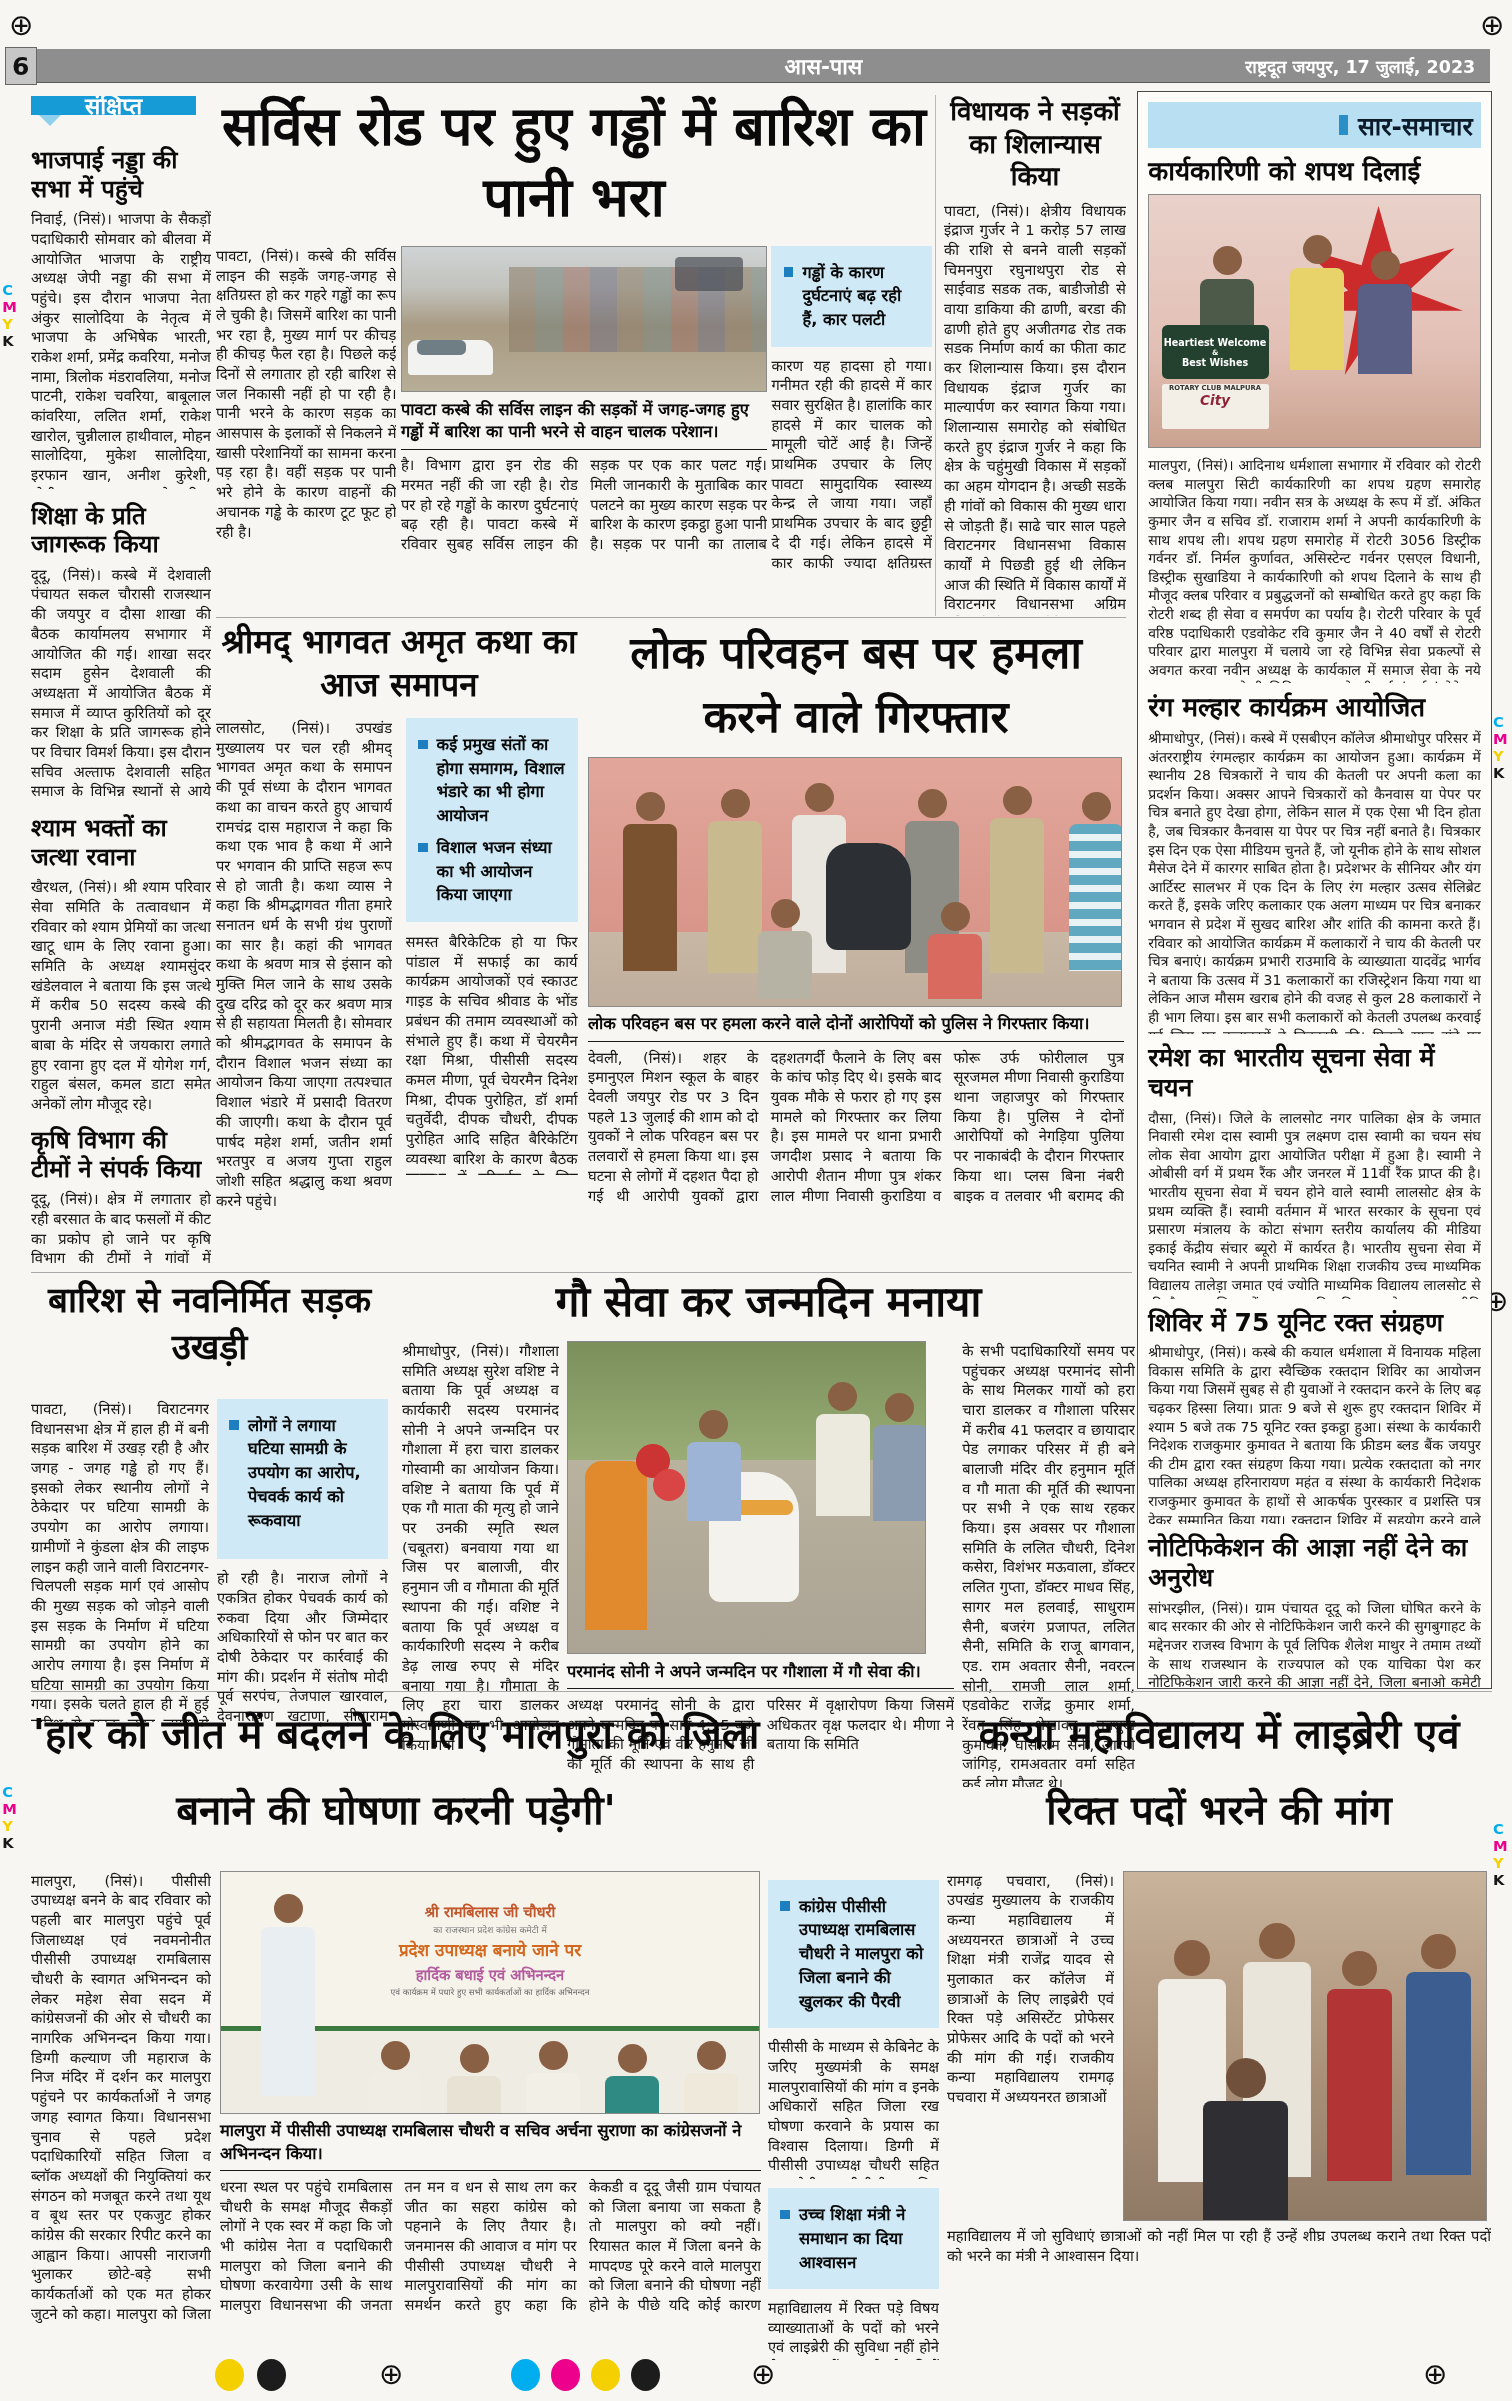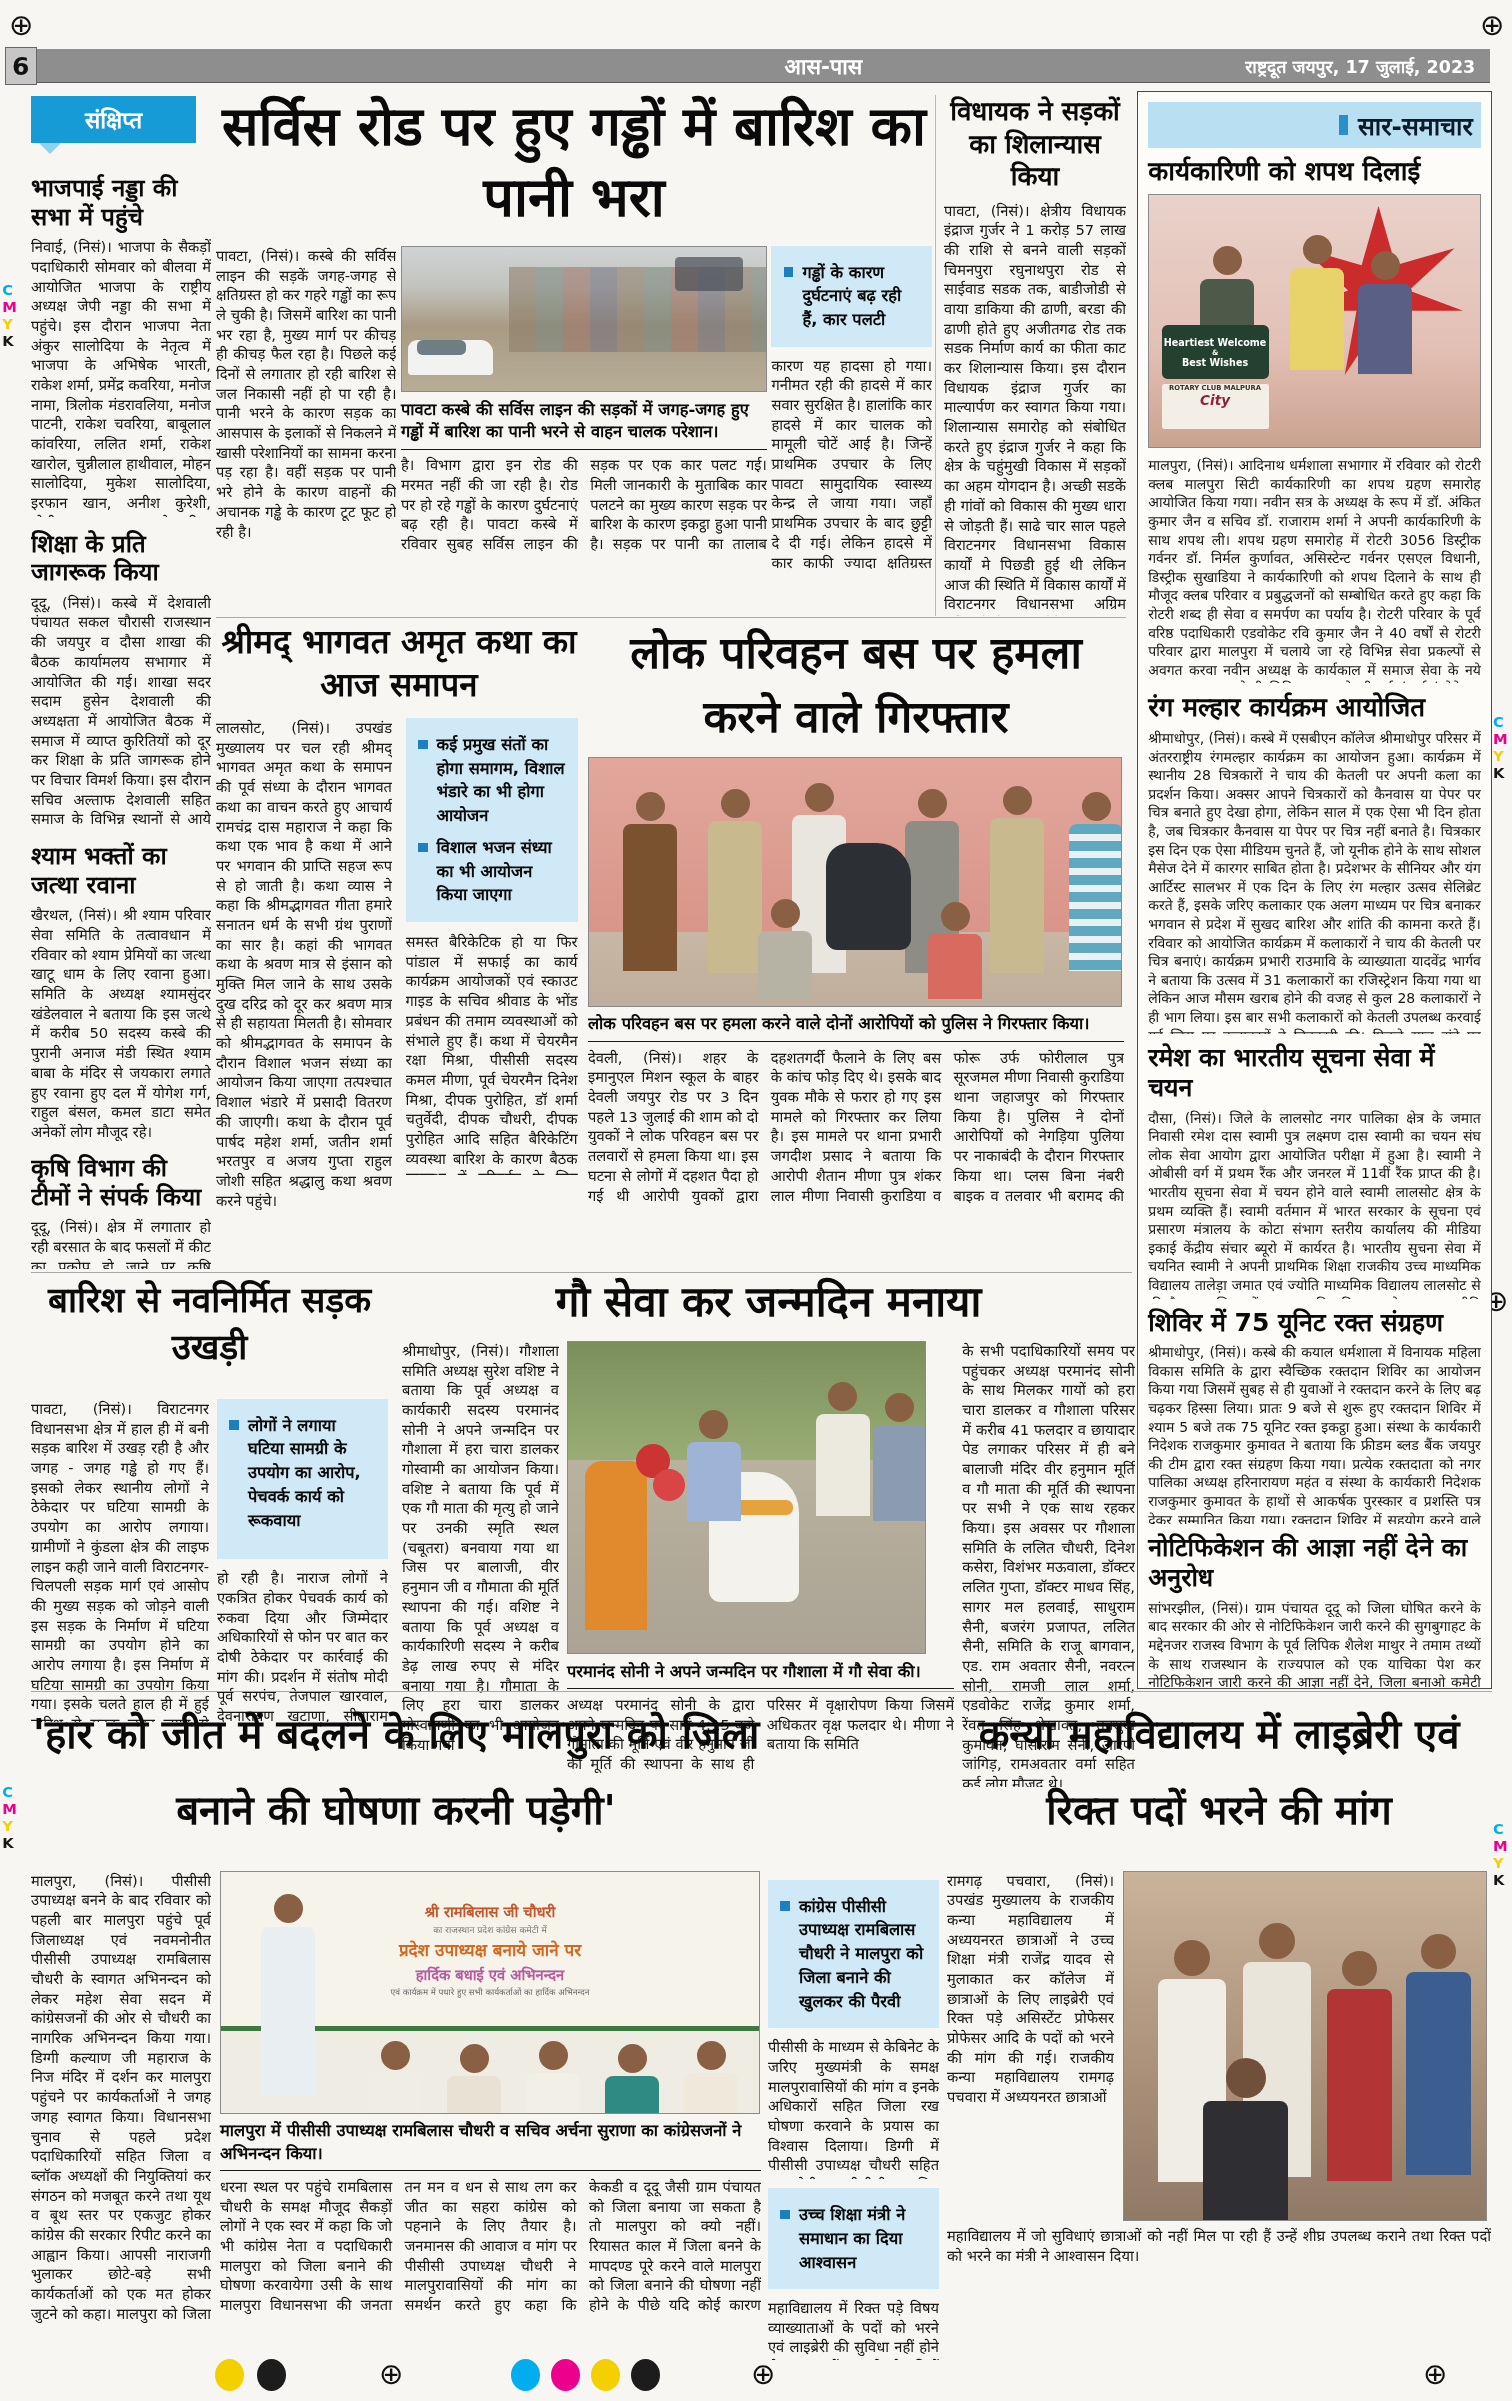--- a/index.html
+++ b/index.html
@@ -67,21 +67,21 @@
 <div class="abs num-box" style="left:4.5px;top:47px;width:30.5px;height:36px">
     <span>6</span>
   </div>
 <div class="abs head-bar" style="left:37px;top:49px;width:1453px;height:34px">
   <span style="width:350px"></span>
   <span style="color:#fff;font-weight:bold;font-size:21.5px">आस-पास</span>
   <span style="color:#fff;font-weight:bold;font-size:17.5px">राष्ट्रदूत जयपुर, 17 जुलाई, 2023</span>
 </div>
 
 <div class="abs ovh" style="left:31px;top:96px;width:180px;height:1173px">
-  <div style="position:relative;width:165px;height:47px;background:#169bd7;display:flex;align-items:center;justify-content:center">
+  <div style="position:relative;width:165px;height:19px;background:#169bd7;display:flex;align-items:center;justify-content:center">
     <span style="color:#fff;font-weight:bold;font-size:22.6px">संक्षिप्त</span>
   </div>
   <div style="width:0;height:0;border:11.3px solid transparent;border-top-color:#8fd0ec;margin-left:8px"></div>
   <div class="hl-left" style="font-size:24px;margin:9px 0 5.6px">भाजपाई नड्डा की सभा में पहुंचे</div>
   <div class="bt ovh" style="max-height:280px">निवाई, (निसं)। भाजपा के सैकड़ों पदाधिकारी सोमवार को बीलवा में आयोजित भाजपा के राष्ट्रीय अध्यक्ष जेपी नड्डा की सभा में पहुंचे। इस दौरान भाजपा नेता अंकुर सालोदिया के नेतृत्व में भाजपा के अभिषेक भारती, राकेश शर्मा, प्रमेंद्र कवरिया, मनोज नामा, त्रिलोक मंडरावलिया, मनोज पाटनी, राकेश चवरिया, बाबूलाल कांवरिया, ललित शर्मा, राकेश खारोल, चुन्नीलाल हाथीवाल, मोहन सालोदिया, मुकेश सालोदिया, इरफान खान, अनीश कुरेशी, मोतीलाल व प्रहलाद सोनकरिया सहित सैकड़ों कार्यकर्ता दो बसों में सवार होकर सभा में भाग लिया।</div>
   <div class="hl-left" style="font-size:24px;margin:12.4px 0 5.6px">शिक्षा के प्रति जागरूक किया</div>
   <div class="bt ovh" style="max-height:237px">दूदू, (निसं)। कस्बे में देशवाली पंचायत सकल चौरासी राजस्थान की जयपुर व दौसा शाखा की बैठक कार्यामलय सभागार में आयोजित की गई। शाखा सदर सदाम हुसेन देशवाली की अध्यक्षता में आयोजित बैठक में समाज में व्याप्त कुरितियों को दूर कर शिक्षा के प्रति जागरूक होने पर विचार विमर्श किया। इस दौरान सचिव अल्ताफ देशवाली सहित समाज के विभिन्न स्थानों से आये लोग मौजूद रहे।</div>
   <div class="hl-left" style="font-size:24px;margin:12.4px 0 5.6px">श्याम भक्तों का जत्था रवाना</div>
   <div class="bt ovh" style="max-height:237px">खैरथल, (निसं)। श्री श्याम परिवार सेवा समिति के तत्वावधान में रविवार को श्याम प्रेमियों का जत्था खाटू धाम के लिए रवाना हुआ। समिति के अध्यक्ष श्यामसुंदर खंडेलवाल ने बताया कि इस जत्थे में करीब 50 सदस्य कस्बे की पुरानी अनाज मंडी स्थित श्याम बाबा के मंदिर से जयकारा लगाते हुए रवाना हुए दल में योगेश गर्ग, राहुल बंसल, कमल डाटा समेत अनेकों लोग मौजूद रहे।</div>
   <div class="hl-left" style="font-size:24px;margin:12.4px 0 5.6px">कृषि विभाग की टीमों ने संपर्क किया</div>

